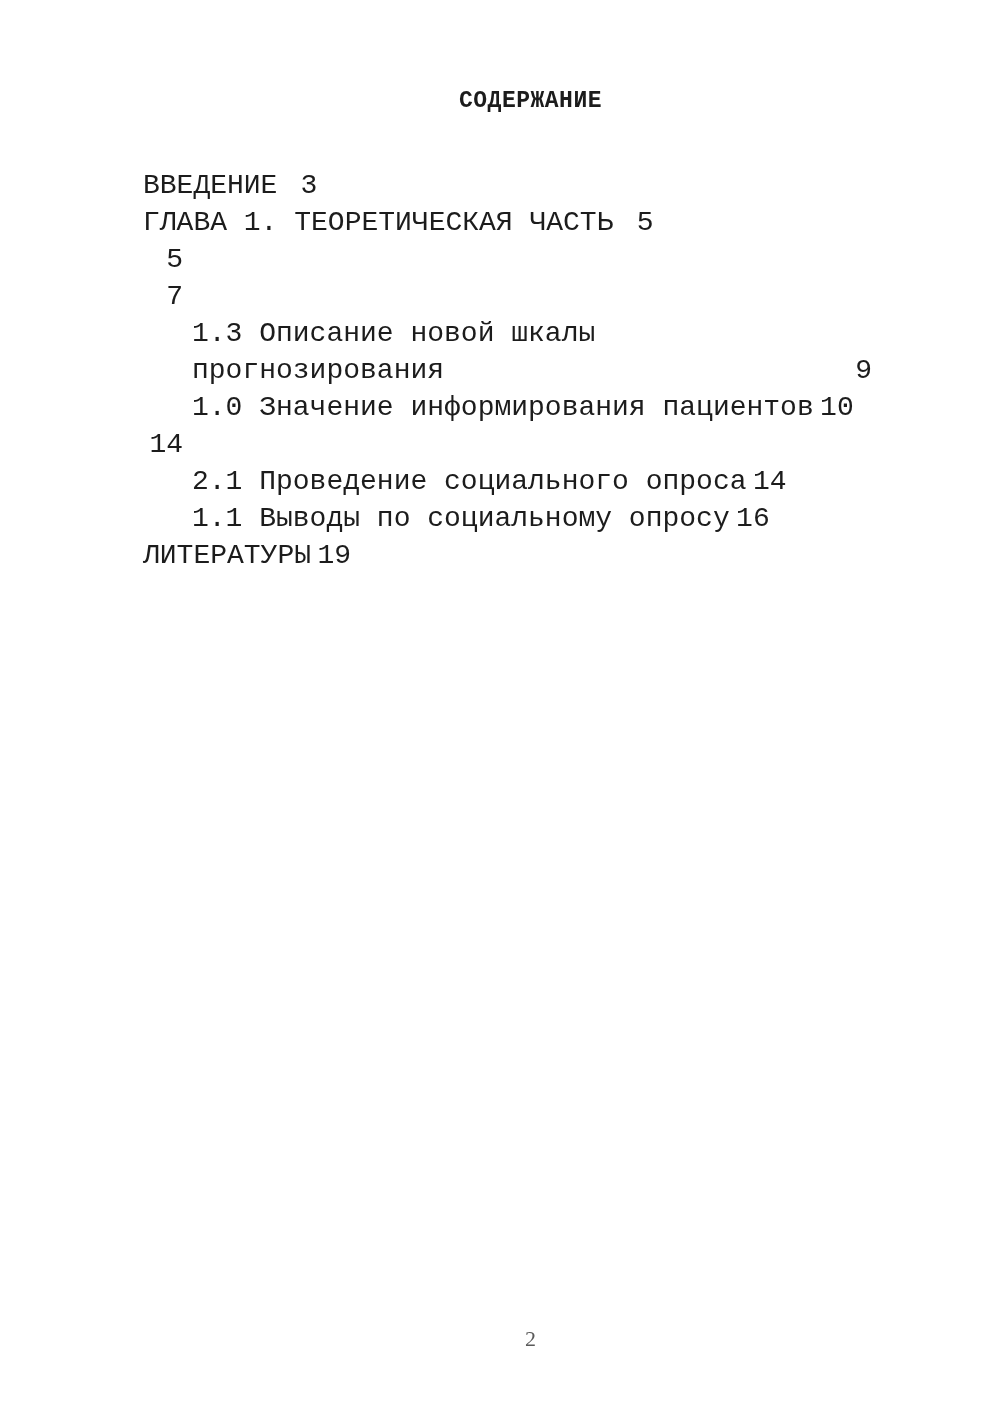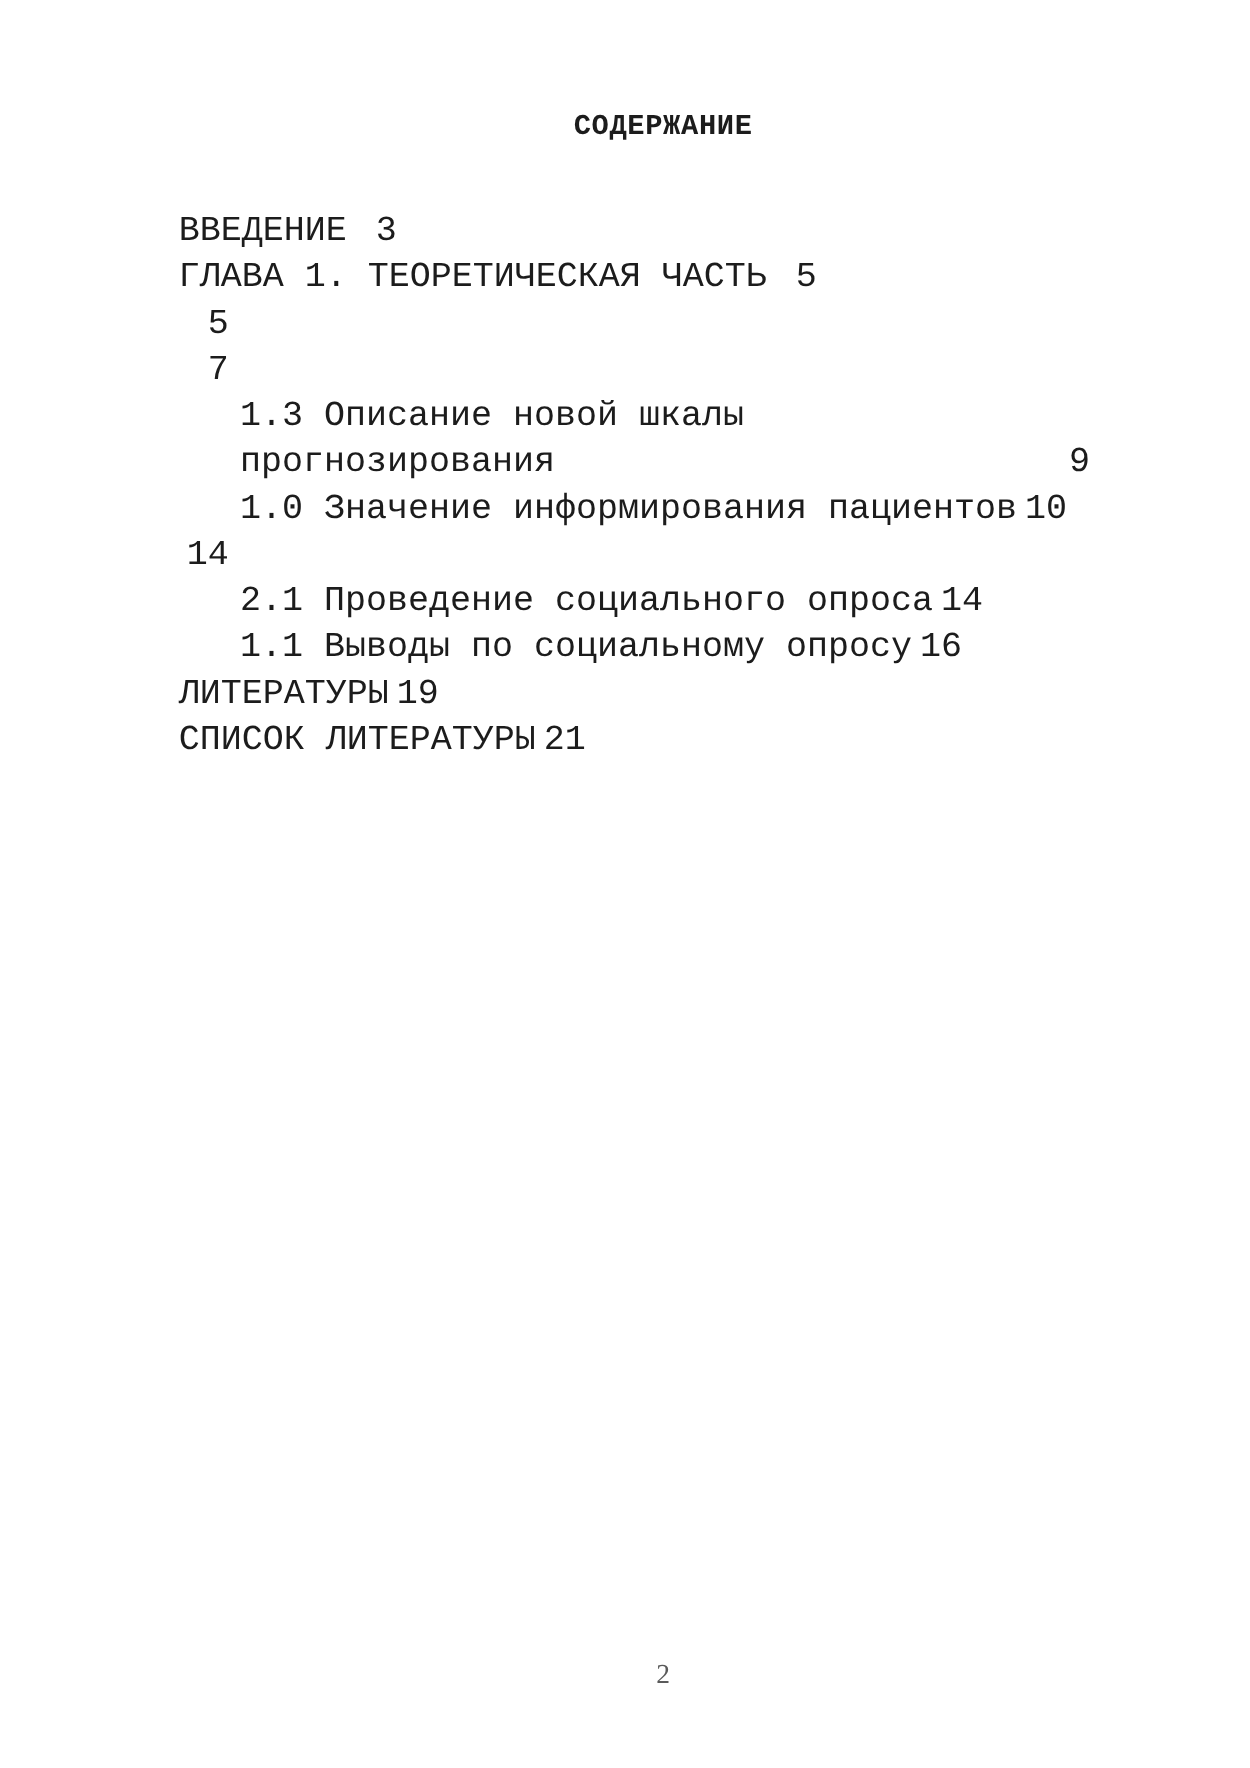--- a/index.html
+++ b/index.html
@@ -104,20 +104,16 @@
   <div class="toc-row indent">
     <span class="toc-label">1.1 Выводы по социальному опросу</span>
     <span class="toc-page">16</span>
   </div>
 
   <div class="toc-row">
     <span class="toc-label">ЛИТЕРАТУРЫ</span>
     <span class="toc-page">19</span>
   </div>
 
-  <div class="toc-row">
-    <span class="toc-label">СПИСОК ЛИТЕРАТУРЫ</span>
-    <span class="toc-page">21</span>
-  </div>
 </div>
 </div>
 
 <div class="page-footer">2</div>
 
 </body></html>

